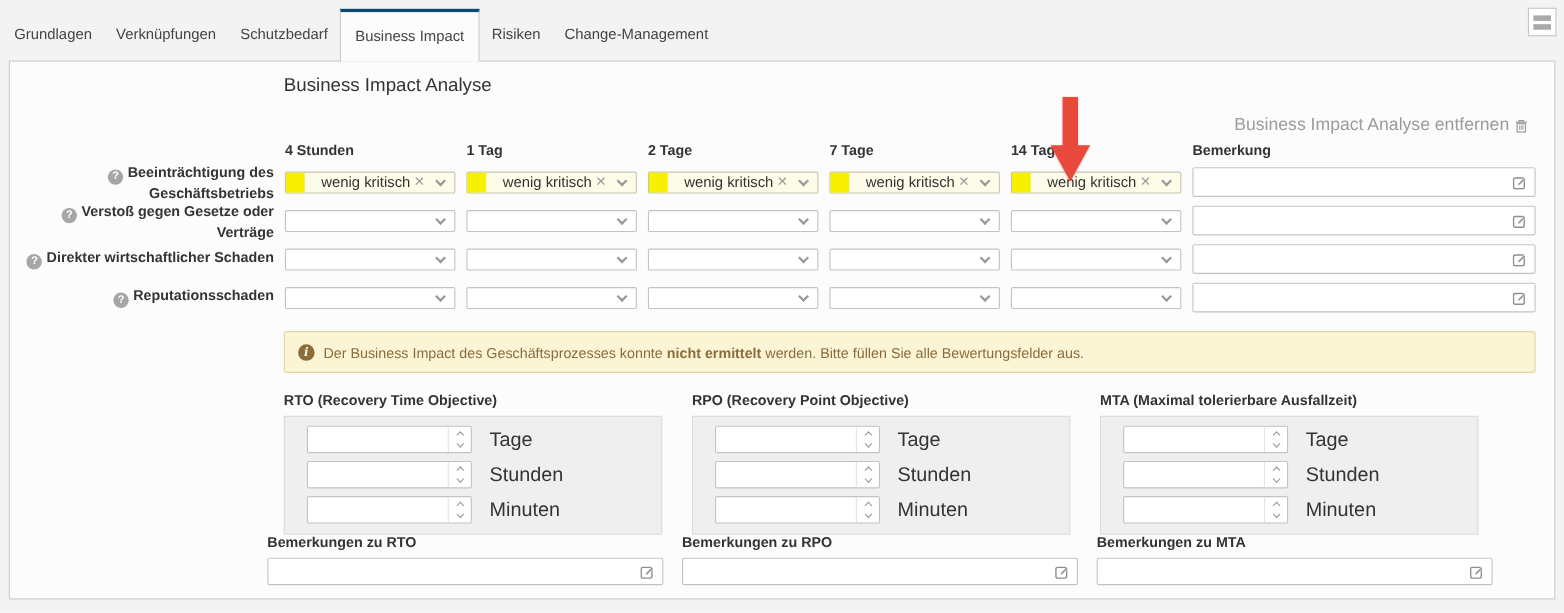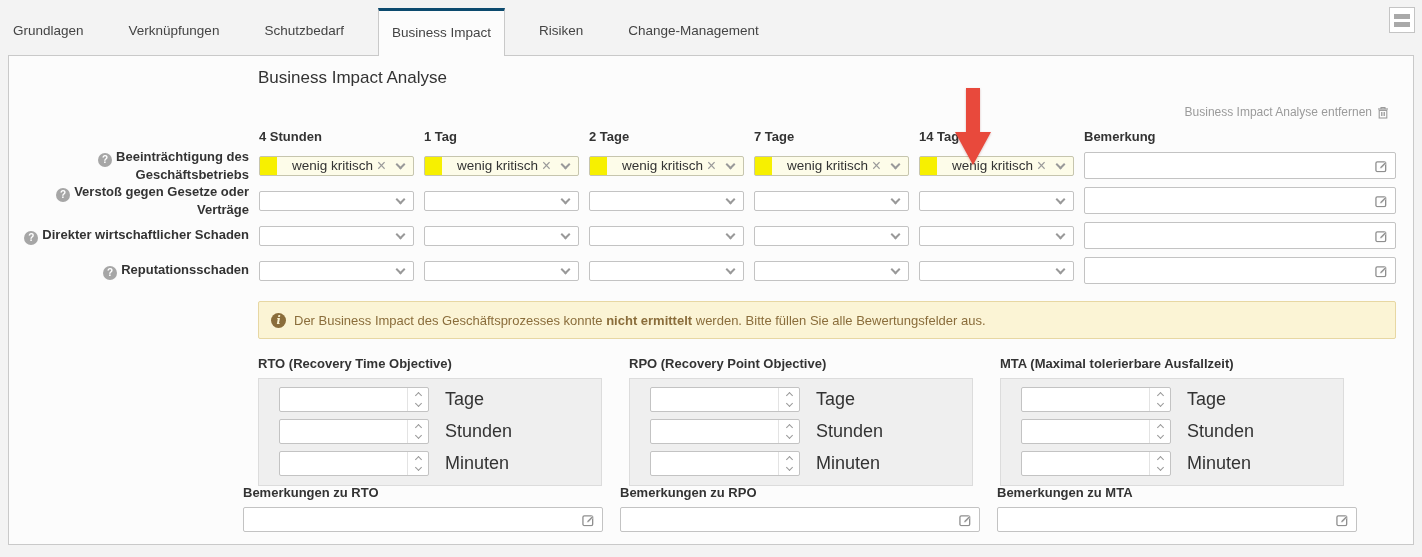--- a/index.html
+++ b/index.html
@@ -5,21 +5,21 @@
   * { box-sizing: border-box; margin: 0; padding: 0; }
   html,body { width:1422px; height:557px; }
   body {
     background:#f3f3f3;
     font-family:"Liberation Sans", sans-serif;
     font-size:13px; color:#333;
     overflow:hidden; position:relative;
   }
 
   
-  .tabbar { position:relative; height:55px; display:flex; align-items:stretch; padding-left:2px; z-index:3;gap:23px; }
+  .tabbar { position:relative; height:55px; display:flex; align-items:stretch; padding-left:2px; z-index:3; }
   .tab { padding:0 11px; line-height:62px; font-size:13.5px; color:#444; cursor:pointer; white-space:nowrap; }
   .tab.active {
     margin-top:8px; height:48px; line-height:43px;
     background:#fcfcfc; border:1px solid #c9c9c9; border-bottom:none;
     border-top:3px solid #0c4a6e; padding:0 13px; position:relative;
   }
   .toggle-btn {
     position:absolute; right:7px; top:7px; width:26px; height:26px;
     background:#fff; border:1px solid #c4c4c4; display:flex; flex-direction:column;
     align-items:center; justify-content:center; gap:3px; cursor:pointer;
@@ -27,21 +27,21 @@
   .toggle-btn .bar { width:16px; height:5px; background:#a9a9a9; }
 
   
   .panel {
     position:relative; z-index:1; margin:0 8px; width:1406px; height:490px;
     background:#fcfcfc; border:1px solid #c9c9c9;
   }
   .panel-title { position:absolute; left:249px; top:12px; font-size:17px; color:#333; font-weight:400; }
   .remove-link {
     position:absolute; top:49px; right:24px; display:flex; align-items:center; gap:5px;
-    color:#9b9b9b; font-size:12px; cursor:pointer;
+    color:#9b9b9b; font-size:16px; cursor:pointer;
   }
 
   
   .matrix {
     position:absolute; left:0; top:71px;
     display:grid; grid-template-columns:240px repeat(5,155px) 312px;
     grid-template-rows:17px repeat(4,27px);
     column-gap:10px; row-gap:8px; align-items:center;
   }
   .col-head { font-weight:700; font-size:13px; color:#333; align-self:end; }

